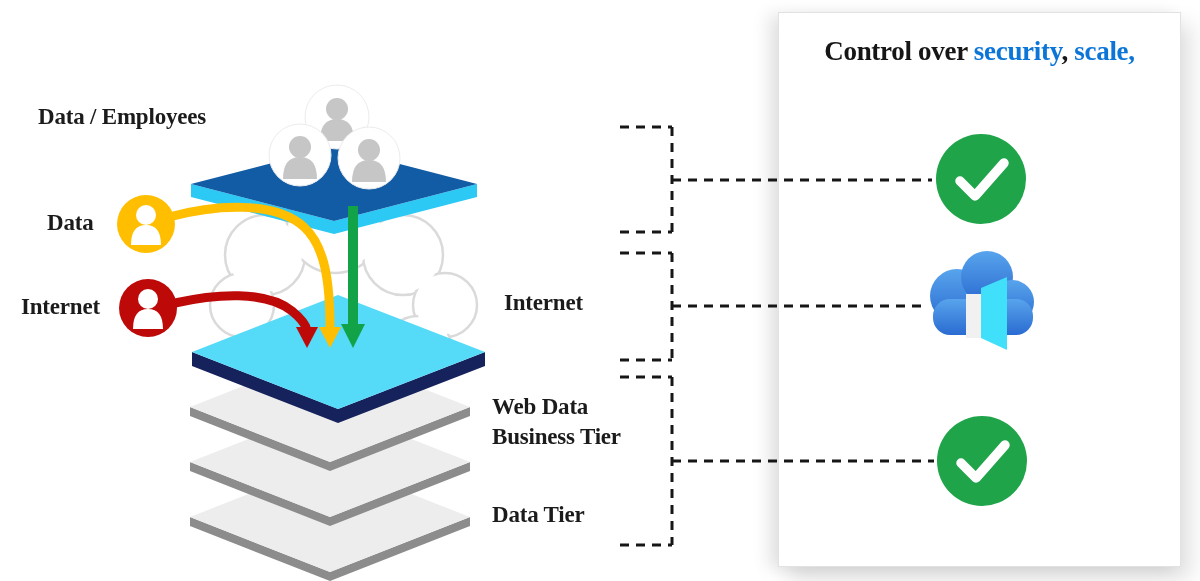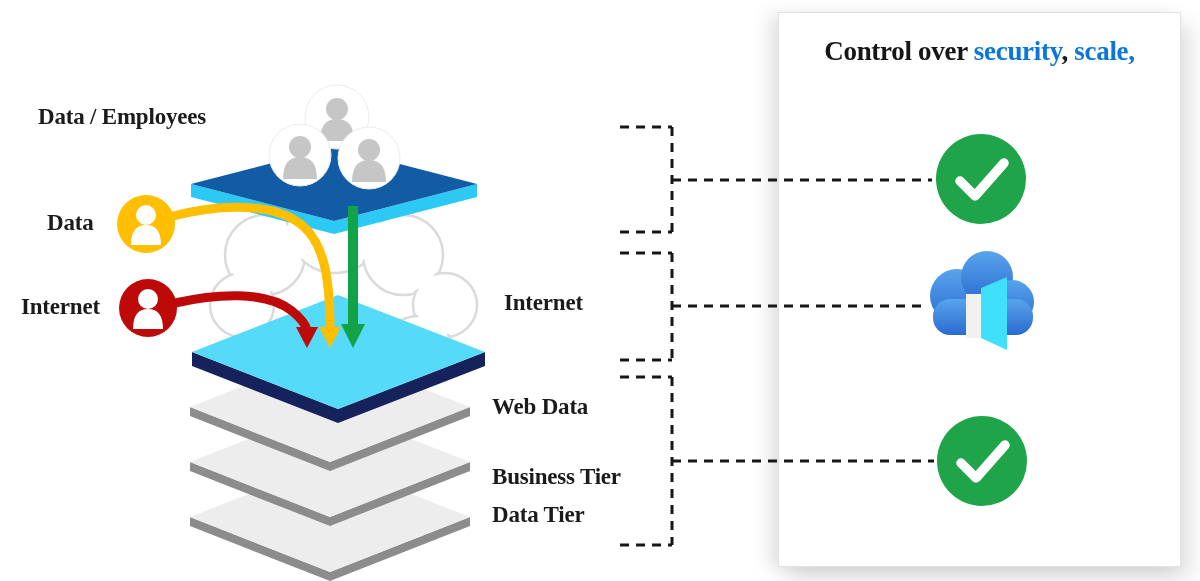--- a/index.html
+++ b/index.html
@@ -157,16 +157,16 @@
       <circle cx="982" cy="461" r="45" fill="#1fa44a"></circle>
       <path d="M961,463 L976,478 L1005,445" fill="none" stroke="#ffffff" stroke-width="9.5" stroke-linecap="round" stroke-linejoin="round"></path>
     </g>
   </svg>
 
   <div class="lbl" style="left:38px;top:104px;">Data / Employees</div>
   <div class="lbl" style="left:47px;top:210px;">Data</div>
   <div class="lbl" style="left:21px;top:294px;">Internet</div>
   <div class="lbl" style="left:504px;top:290px;">Internet</div>
   <div class="lbl" style="left:492px;top:394px;">Web Data</div>
-  <div class="lbl" style="left:492px;top:464px;">Business Tier</div>
+  <div class="lbl" style="left:492px;top:424px;">Business Tier</div>
   <div class="lbl" style="left:492px;top:502px;">Data Tier</div>
 
 </div>
 
 </body></html>

